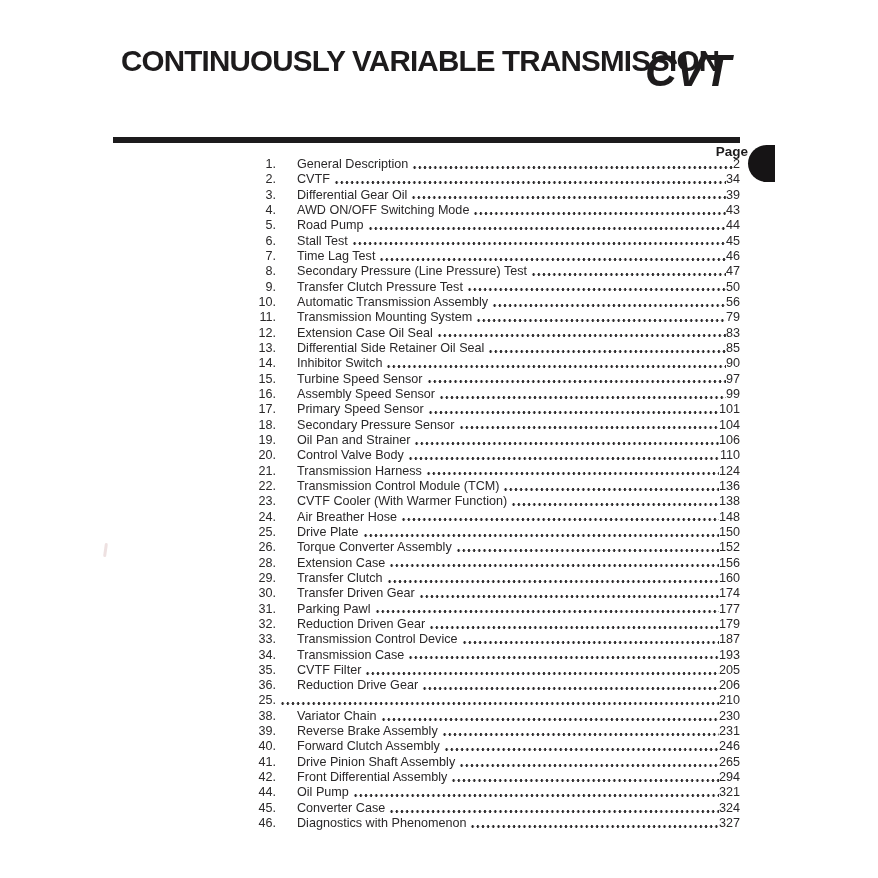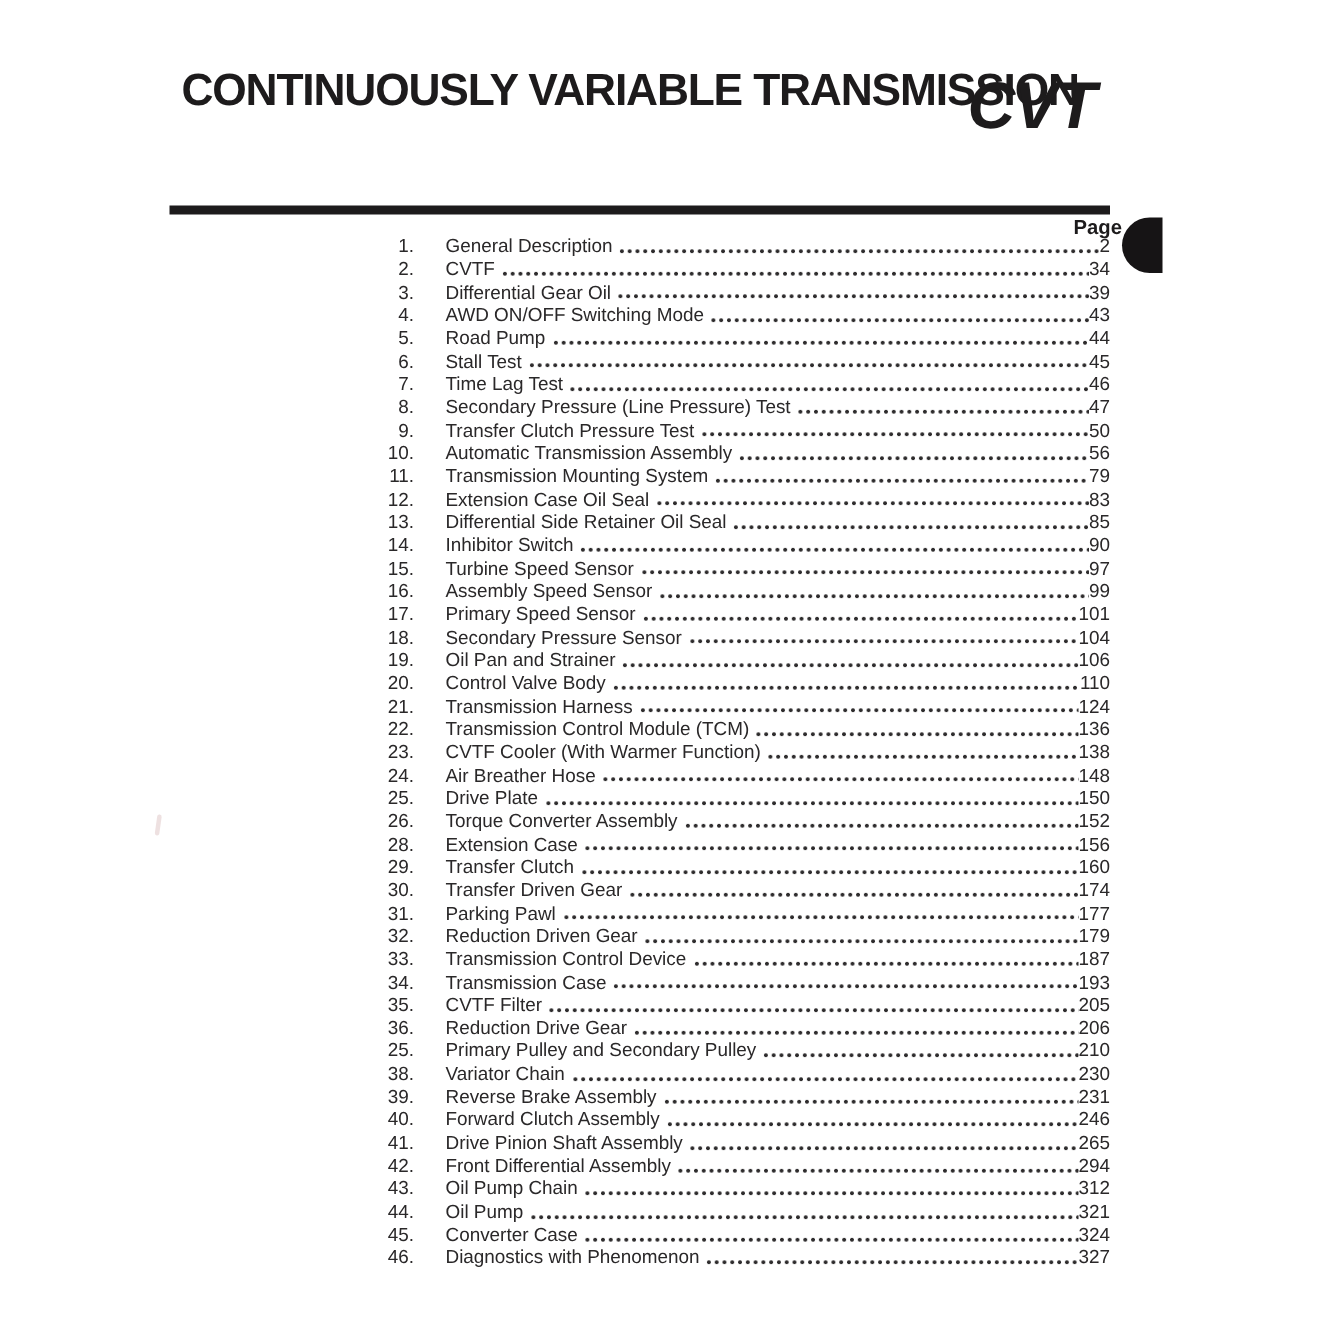--- a/index.html
+++ b/index.html
@@ -367,21 +367,20 @@
 
   <div class="toc-row">
     <span class="toc-num">36.</span>
     <span class="toc-title">Reduction Drive Gear</span>
     <span class="toc-leader"></span>
     <span class="toc-page">206</span>
   </div>
 
   <div class="toc-row">
     <span class="toc-num">25.</span>
-    <span class="toc-title">Primary Pulley and Secondary Pulley</span>
     <span class="toc-leader"></span>
     <span class="toc-page">210</span>
   </div>
 
   <div class="toc-row">
     <span class="toc-num">38.</span>
     <span class="toc-title">Variator Chain</span>
     <span class="toc-leader"></span>
     <span class="toc-page">230</span>
   </div>
@@ -407,26 +406,20 @@
     <span class="toc-page">265</span>
   </div>
 
   <div class="toc-row">
     <span class="toc-num">42.</span>
     <span class="toc-title">Front Differential Assembly</span>
     <span class="toc-leader"></span>
     <span class="toc-page">294</span>
   </div>
 
-  <div class="toc-row">
-    <span class="toc-num">43.</span>
-    <span class="toc-title">Oil Pump Chain</span>
-    <span class="toc-leader"></span>
-    <span class="toc-page">312</span>
-  </div>
 
   <div class="toc-row">
     <span class="toc-num">44.</span>
     <span class="toc-title">Oil Pump</span>
     <span class="toc-leader"></span>
     <span class="toc-page">321</span>
   </div>
 
   <div class="toc-row">
     <span class="toc-num">45.</span>

